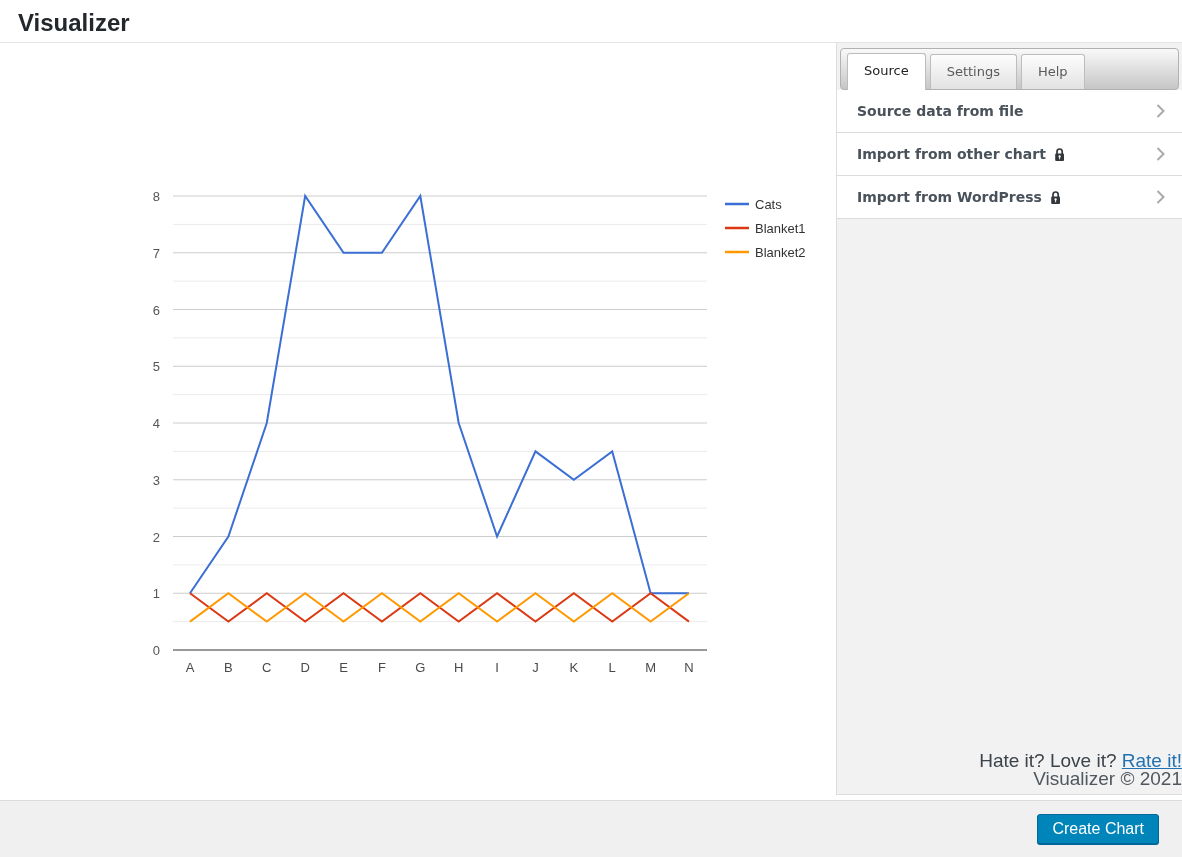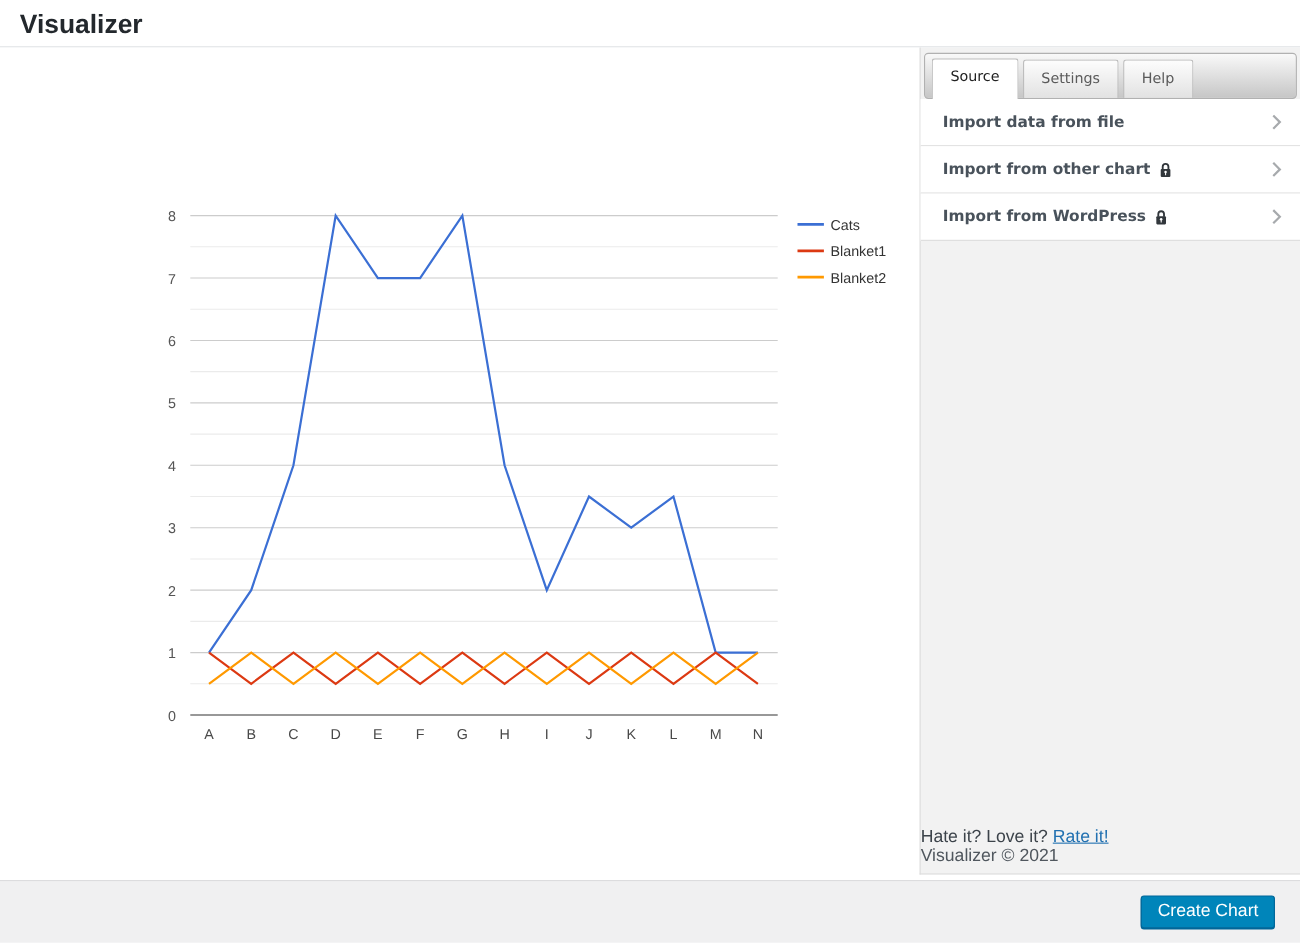--- a/index.html
+++ b/index.html
@@ -55,22 +55,22 @@
     background:#fff; cursor:pointer;
   }
   .mi-label {
     font-family:"DejaVu Sans", sans-serif; font-weight:700; font-size:14px;
     color:#49525b;
   }
   .lock-icon { margin-left:7px; flex:none; }
   .chevron { margin-left:auto; flex:none; }
 
   .sidebar-footer {
-    position:absolute; bottom:6px; left:0; right:0; text-align:left;
-    font-size:16px; color:#3c434a; line-height:18px;
+    position:absolute; bottom:6px; left:0; right:0; text-align:right;
+    font-size:19px; color:#3c434a; line-height:18px;
   }
   .sidebar-footer .rate-link { color:#2271b1; text-decoration:underline; cursor:pointer; }
   .sidebar-footer .copyright { color:#50575e; }
 
   
   .bottom-bar {
     position:absolute; left:0; right:0; top:800px; height:57px;
     background:#f0f0f1; border-top:1px solid #dcdcde;
   }
   .create-btn {
@@ -143,21 +143,21 @@
 
 <div class="sidebar">
   <div class="tabsbar">
     <div class="tab active">Source</div>
     <div class="tab">Settings</div>
     <div class="tab">Help</div>
   </div>
 
   <div class="menu" id="menu">
       <div class="menu-item">
-        <span class="mi-label">Import data from file</span>
+        <span class="mi-label">Source data from file</span>
         <svg class="chevron" width="11" height="18" viewBox="0 0 11 18">
           <polyline points="2.5,3 8.5,9 2.5,15" fill="none" stroke="#a7aaad" stroke-width="2"></polyline>
         </svg>
       </div>
       <div class="menu-item">
         <span class="mi-label">Import from other chart</span>
         <svg class="lock-icon" width="13" height="15" viewBox="0 0 13 15">
           <path d="M4 7 V4.6 a2.6 2.6 0 0 1 5.2 0 V7" fill="none" stroke="#32373c" stroke-width="1.7"></path>
           <rect x="2.2" y="6.6" width="8.8" height="7.4" rx="1" fill="#32373c"></rect>
           <circle cx="6.6" cy="9.4" r="1.15" fill="#fff"></circle>

